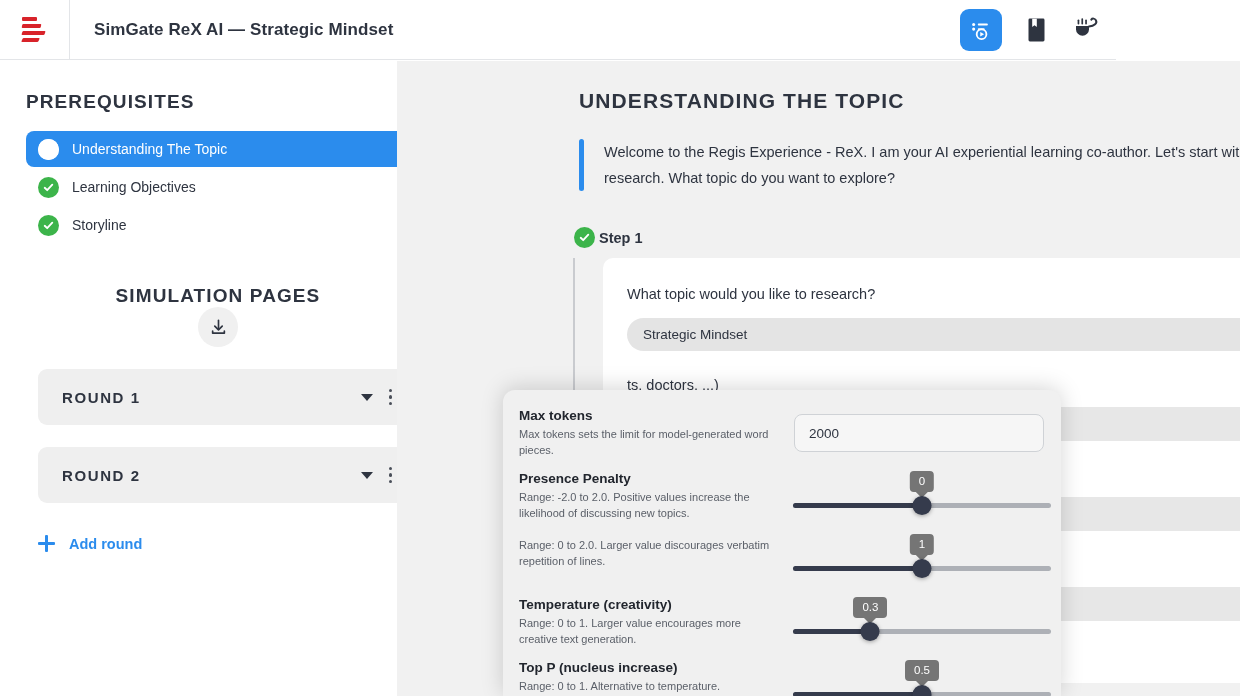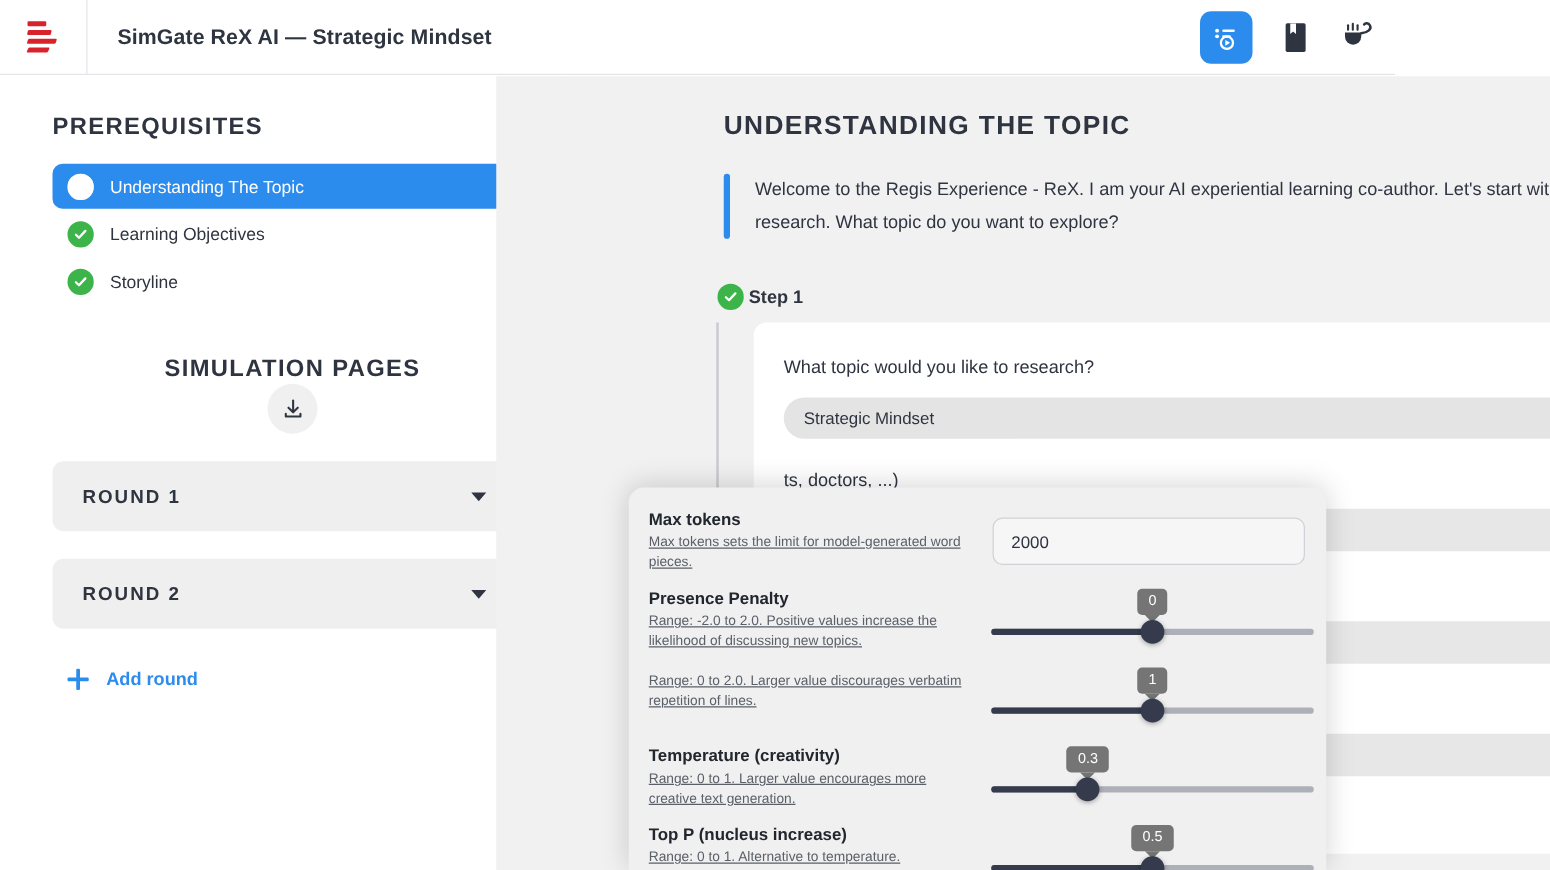--- a/index.html
+++ b/index.html
@@ -53,21 +53,21 @@
     cursor: pointer;
   }
   .icon-plain {
     width: 32px; height: 38px;
     display: flex; align-items: center; justify-content: center;
     cursor: pointer;
   }
 
   
   .sidebar {
-    position: absolute; top: 61px; left: 16px;
+    position: absolute; top: 61px; left: 0;
     width: 437px; height: 635px;
     background: #ffffff;
     border-right: 1px solid #e3e5e8;
     padding: 0 26px;
     overflow: hidden;
   }
   .section-head {
     font-size: 19px; font-weight: bold; letter-spacing: 1.1px;
     color: #2e3440; text-transform: uppercase;
   }
@@ -98,20 +98,21 @@
     background: #f0f0f0;
     display: flex; align-items: center; justify-content: center;
     cursor: pointer;
   }
   .round-card {
     margin-top: 22px; height: 56px;
     background: #efefef; border-radius: 9px;
     display: flex; align-items: center;
     padding: 0 16px 0 24px;
     cursor: pointer;
+    margin-left: 12px;
   }
   .round-title {
     font-size: 15px; font-weight: bold; letter-spacing: 1.6px;
     color: #2e3440;
   }
   .round-tools { margin-left: auto; display: flex; align-items: center; gap: 14px; }
   .caret {
     width: 0; height: 0; cursor: pointer;
     border-left: 6px solid transparent;
     border-right: 6px solid transparent;
@@ -186,21 +187,21 @@
     background: #f0f0f0;
     border-radius: 12px 12px 0 0;
     box-shadow: 0 -2px 22px rgba(0,0,0,.17);
     padding: 18px 16px 0 16px;
     z-index: 30;
     overflow: hidden;
   }
   .setting-row { display: flex; gap: 12px; margin-bottom: 13px; }
   .setting-text { width: 262px; flex: none; }
   .s-title { font-size: 13.5px; font-weight: bold; color: #22262e; }
-  .s-desc { margin-top: 3px; font-size: 11px; line-height: 16px; color: #5a5f68; text-decoration: underline; }
+  .s-desc { margin-top: 3px; font-size: 11px; line-height: 16px; color: #5a5f68; }
   .setting-ctl { flex: 1; display: flex; align-items: center; justify-content: center; position: relative; }
 
   .num-input {
     width: 250px; height: 38px; border-radius: 8px;
     border: 1px solid #cfd2d6; background: #f6f6f6;
     display: flex; align-items: center; padding: 0 14px;
     font-size: 13.5px; color: #2e3440; cursor: text;
   }
 
   .slider-wrap { width: 258px; position: relative; height: 50px; }

